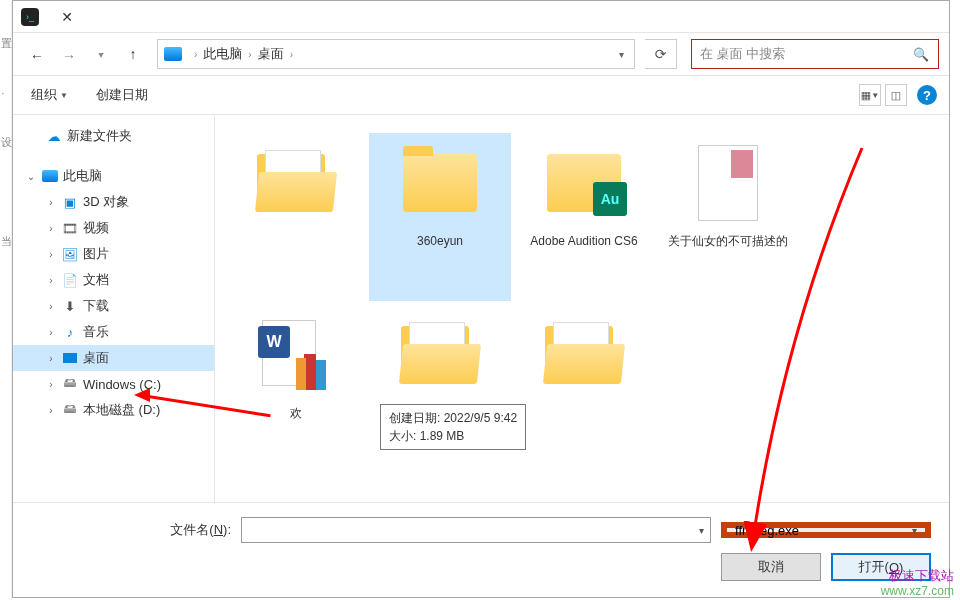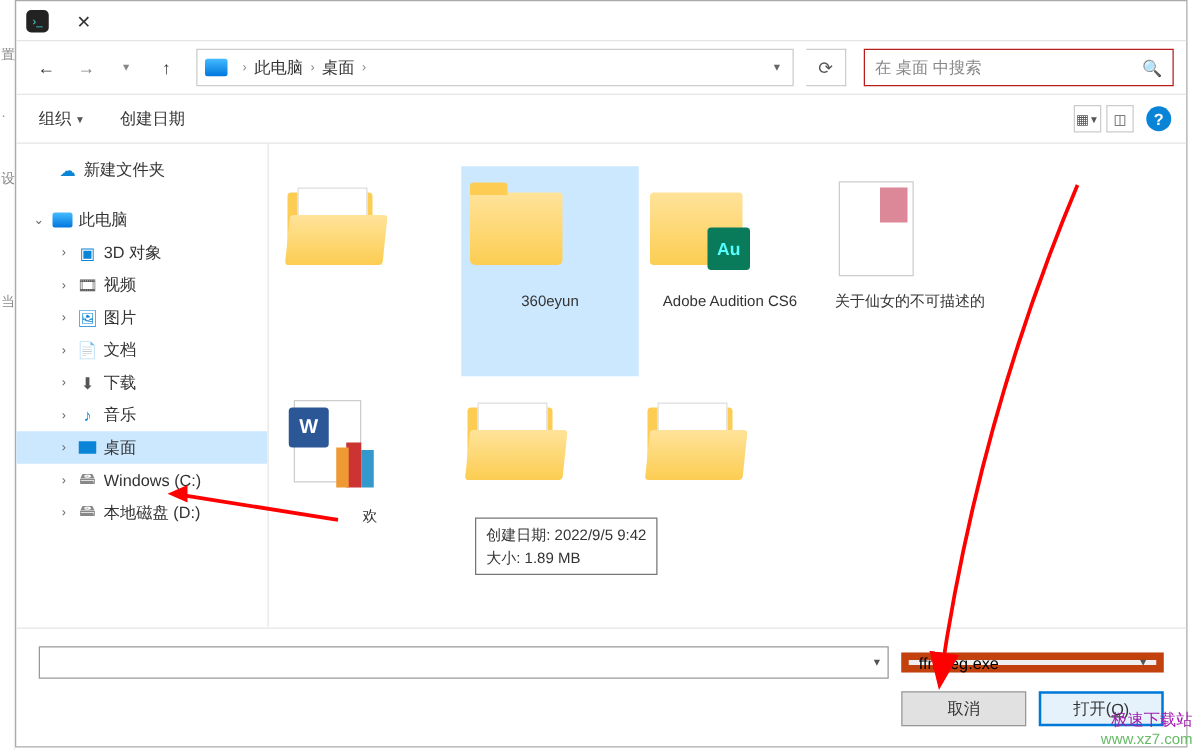--- a/index.html
+++ b/index.html
@@ -37,42 +37,42 @@
 .ic-pc { background: linear-gradient(#4bf,#07d); width: 16px; height: 12px; border-radius: 2px; }
 .ic-3d { color: #0a84d6; }
 .ic-vid { color: #555; }
 .ic-img { color: #0a84d6; }
 .ic-doc { color: #555; }
 .ic-dl { color: #555; }
 .ic-mus { color: #0a84d6; }
 .ic-desk { background: #0a84d6; width: 14px; height: 10px; }
 .ic-drv { color: #888; }
 .filegrid { flex: 1; padding: 18px 10px; display: flex; flex-wrap: wrap; align-content: flex-start; gap: 4px 2px; position: relative; }
-.file { width: 142px; height: 168px; display: flex; flex-direction: column; padding-top: 6px; text-align: center; font-size: 12px; color: #333; }
+.file { width: 142px; height: 168px; display: flex; flex-direction: column; align-items: center; padding-top: 6px; text-align: center; font-size: 12px; color: #333; }
 .file.selected { background: #cce8ff; }
 .file .thumb { width: 88px; height: 88px; display: flex; align-items: center; justify-content: center; margin-bottom: 6px; position: relative; }
 .folder-icon { width: 74px; height: 58px; background: linear-gradient(#ffe39a,#fccd52); border-radius: 3px 3px 4px 4px; position: relative; }
 .folder-icon::before { content:""; position:absolute; top:-8px; left:0; width:30px; height:10px; background:#fccd52; border-radius:3px 3px 0 0; }
 .folder-open { width: 78px; height: 58px; position: relative; }
 .folder-open .back { position: absolute; width: 68px; height: 52px; background: #fccd52; border-radius: 3px; }
 .folder-open .paper { position: absolute; left: 8px; top: -4px; width: 56px; height: 50px; background: #fff; border: 1px solid #ddd; }
 .folder-open .front { position: absolute; bottom: 0; width: 78px; height: 40px; background: linear-gradient(#ffe39a,#fccd52); border-radius: 3px; transform: skewX(-6deg); }
 .folder-with-app { width: 74px; height: 58px; background: linear-gradient(#ffe39a,#fccd52); border-radius: 3px; position: relative; }
 .folder-with-app .app { position: absolute; right: -6px; bottom: -4px; width: 34px; height: 34px; background: #0a7b5a; border-radius: 3px; color: #5ff; display: flex; align-items: center; justify-content: center; font-weight: bold; font-size: 14px; }
 .doc-thumb { width: 60px; height: 76px; background: #fff; border: 1px solid #ccc; position: relative; }
 .doc-thumb .photo { position: absolute; right: 4px; top: 4px; width: 22px; height: 28px; background: #d89; }
 .zip-thumb { width: 68px; height: 70px; position: relative; }
 .zip-thumb .paper { position: absolute; width: 54px; height: 66px; background: #fff; border: 1px solid #ccc; }
 .zip-thumb .word { position: absolute; left: -4px; top: 6px; width: 32px; height: 32px; background: #2b5797; color: #fff; display: flex; align-items: center; justify-content: center; font-size: 16px; font-weight: bold; border-radius: 3px; }
 .zip-thumb .books { position: absolute; right: 0; bottom: 0; width: 38px; height: 40px; }
 .zip-thumb .b1 { position: absolute; right: 14px; bottom: 0; width: 12px; height: 36px; background: #c33; }
 .zip-thumb .b2 { position: absolute; right: 4px; bottom: 0; width: 10px; height: 30px; background: #39c; }
 .zip-thumb .b3 { position: absolute; right: 24px; bottom: 0; width: 10px; height: 32px; background: #e93; }
 .file .label { line-height: 1.35; padding: 0 4px; max-height: 52px; overflow: hidden; }
-.tooltip { position: absolute; left: 380px; top: 414px; background: #fff; border: 1px solid #767676; padding: 4px 8px; font-size: 12px; color: #333; line-height: 1.5; z-index: 10; white-space: nowrap; }
+.tooltip { position: absolute; left: 380px; top: 404px; background: #fff; border: 1px solid #767676; padding: 4px 8px; font-size: 12px; color: #333; line-height: 1.5; z-index: 10; white-space: nowrap; }
 .footer { border-top: 1px solid #e5e5e5; padding: 14px 18px 16px; display: flex; flex-direction: column; gap: 10px; }
 .fn-row { display: flex; align-items: center; gap: 10px; }
 .fn-label { width: 200px; text-align: right; font-size: 13px; color: #333; }
 .fn-label u { text-decoration: underline; }
 .fn-input { flex: 1; height: 26px; border: 1px solid #999; display: flex; align-items: center; padding: 0 6px; font-size: 13px; }
 .fn-input .dd { margin-left: auto; color: #555; font-size: 10px; }
 .filter-box { width: 210px; height: 16px; border: 6px solid #c2410c; display: flex; align-items: center; padding: 0 8px; font-size: 13px; background: #efefef; }
 .filter-box .dd { margin-left: auto; color: #555; font-size: 10px; }
 .btn-row { display: flex; justify-content: flex-end; gap: 10px; }
 .btn { min-width: 100px; height: 28px; border: 1px solid #999; background: #e1e1e1; display: flex; align-items: center; justify-content: center; font-size: 13px; color: #333; }
@@ -268,20 +268,21 @@
               <div class="front"></div>
             </div>
           </div>
         <div class="label"></div>
       </div>
     </div>
   </div>
 
   <div class="footer">
     <div class="fn-row">
+      <div class="fn-label">文件名(<u>N</u>):</div>
       <div class="fn-input">
         <span></span>
           <span class="dd">▾</span>
       </div>
       <div class="filter-box">
         <span>ffmpeg.exe</span>
         <span class="dd">▾</span>
       </div>
     </div>
     <div class="btn-row">

